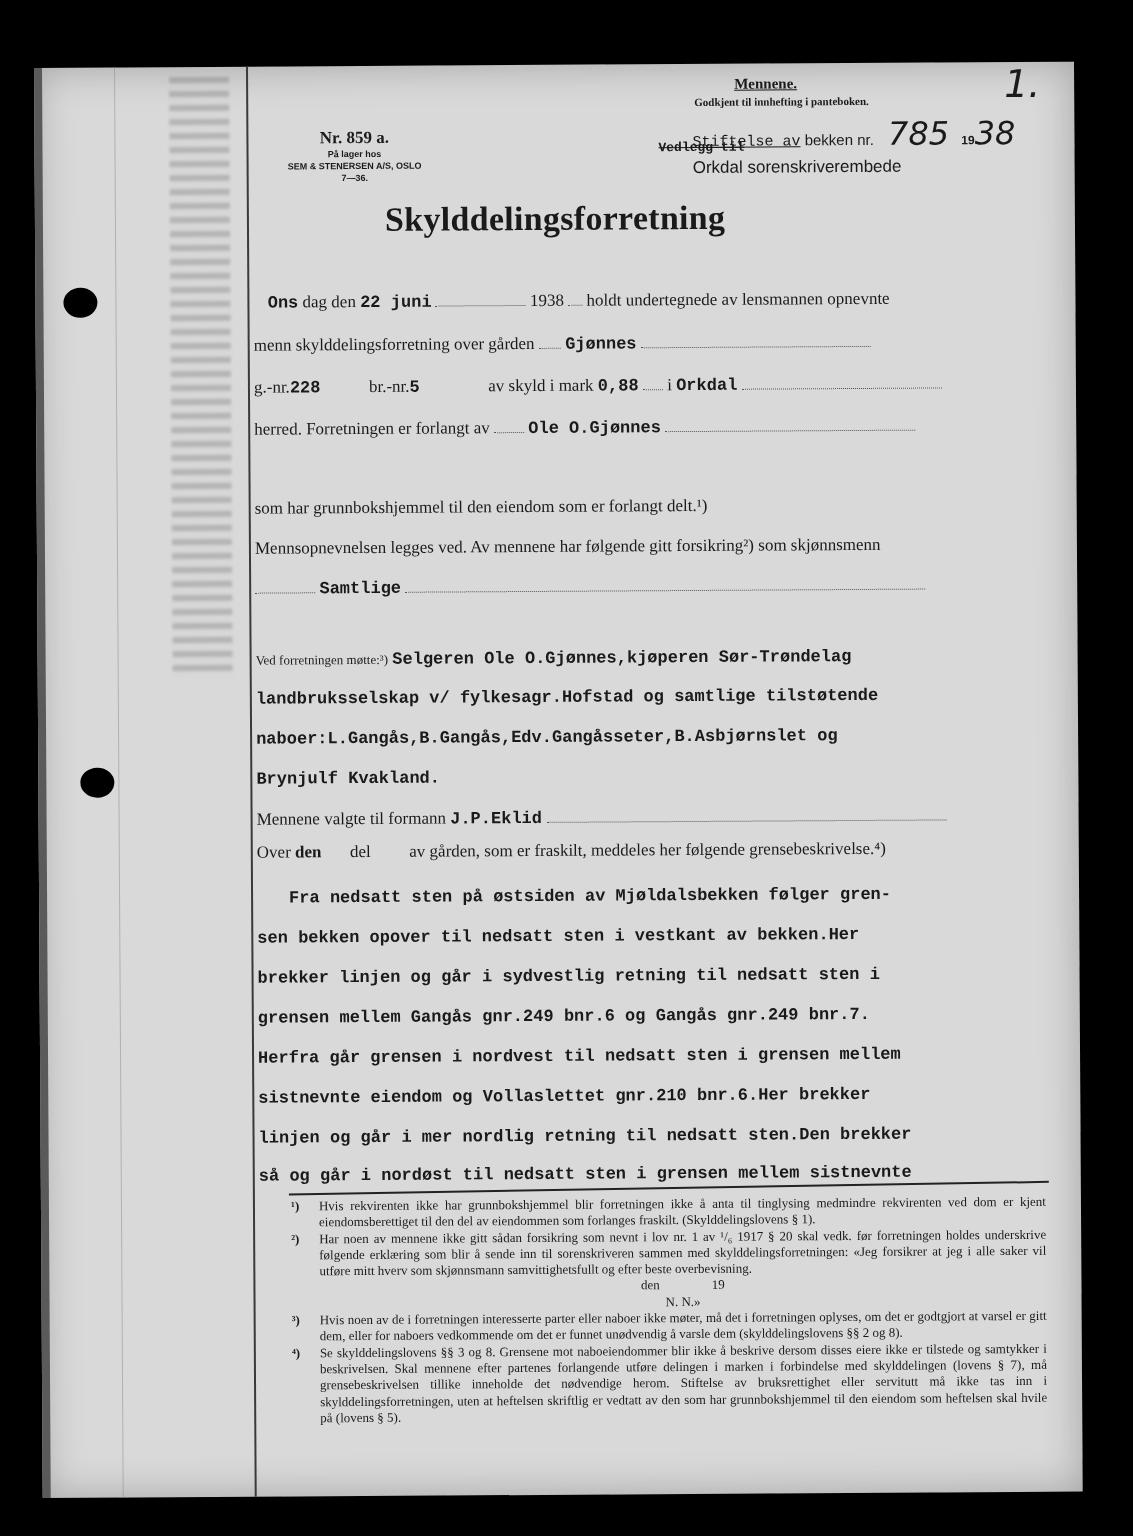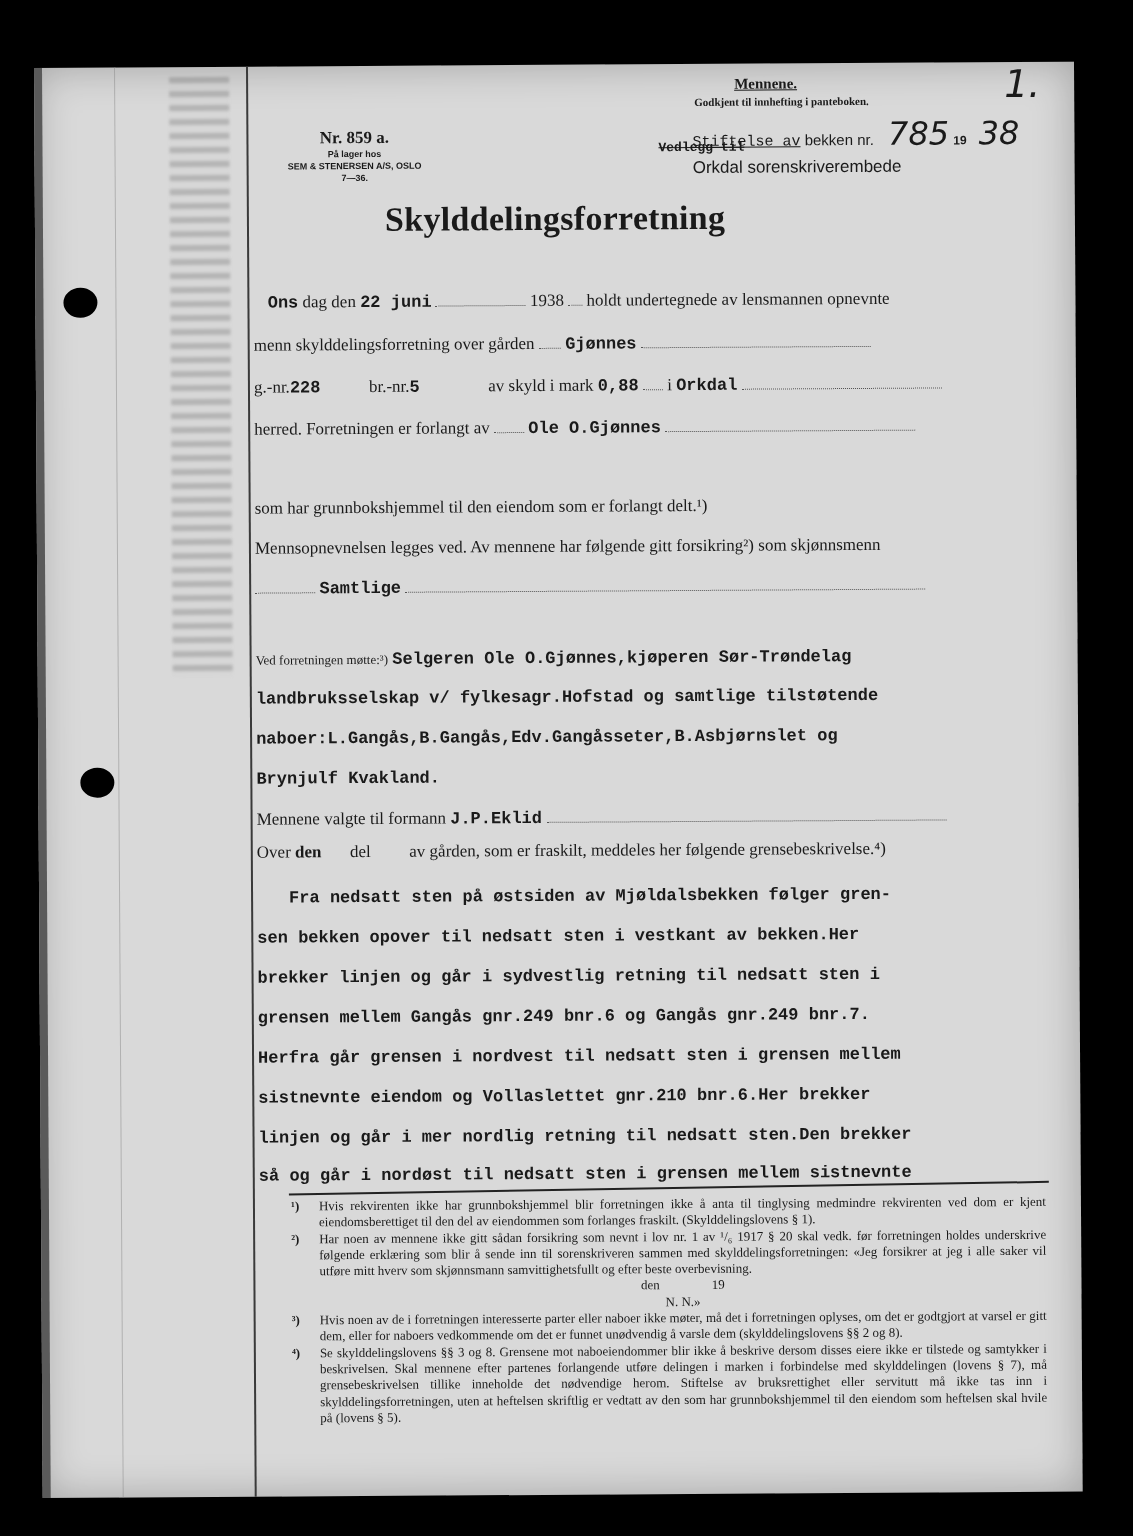--- a/index.html
+++ b/index.html
@@ -23,21 +23,21 @@
   .printer .nr { font-family:"Liberation Serif", serif; font-weight:bold; font-size:17px; }
   .printer .sm { font-size:9px; font-weight:bold; line-height:12px; }
 
   .corner-num { left:970px; top:0px; font-family:"DejaVu Sans", sans-serif; font-size:38px; font-style:italic; }
 
   .avskrift-title { left:700px; top:12px; font-weight:bold; font-size:15px; text-decoration:underline; }
   .godkjent { left:660px; top:32px; font-size:11px; font-weight:bold; }
   .dagbok-row { left:658px; top:52px; font-family:"Liberation Sans", sans-serif; font-size:15px; }
   .dagbok-row .typed { font-family:"Liberation Mono", monospace; text-decoration:underline; }
   .dagbok-row .hand { font-family:"DejaVu Sans", sans-serif; font-style:italic; font-size:32px; margin-left:10px; }
-  .dagbok-row .yr { font-size:12px; font-weight:bold; }
+  .dagbok-row .yr { font-size:12px; font-weight:bold; margin-left:8px; }
   .struck { left:624px; top:76px; font-family:"Liberation Mono", monospace; font-size:13px; text-decoration:line-through; font-weight:bold;}
   .office { left:658px; top:94px; font-family:"Liberation Sans", sans-serif; font-size:17px; }
 
   .title { left:350px; top:135px; font-size:34px; font-weight:bold; letter-spacing:0.3px; }
 
   .line { position:absolute; left:218px; width:770px; font-size:17px; white-space:nowrap; }
   .dots { display:inline-block; border-bottom:1px dotted #555; }
   .tw { font-family:"Liberation Mono", monospace; font-weight:bold; font-size:17px; }
   .gap { display:inline-block; }
 
@@ -66,21 +66,21 @@
   </div>
 
   <div class="abs corner-num">1.</div>
 
   <div class="abs avskrift-title">Mennene.</div>
   <div class="abs godkjent">Godkjent til innhefting i panteboken.</div>
   <div class="abs dagbok-row">
     <span class="typed">Stiftelse av</span>
     <span>bekken nr.</span>
     <span class="hand">785</span>
-    <span class="yr">19</span><span class="hand" style="margin-left:12px">38</span>
+    <span class="yr">19</span><span class="hand" style="margin-left:0">38</span>
   </div>
   <div class="abs struck">Vedlegg til</div>
   <div class="abs office">Orkdal sorenskriverembede</div>
 
   <div class="abs title">Skylddelingsforretning</div>
 
   <div class="line" style="top:226px;">
     <span class="gap" style="width:10px"></span>
     <span class="tw">Ons</span>
     <span>dag den</span>

